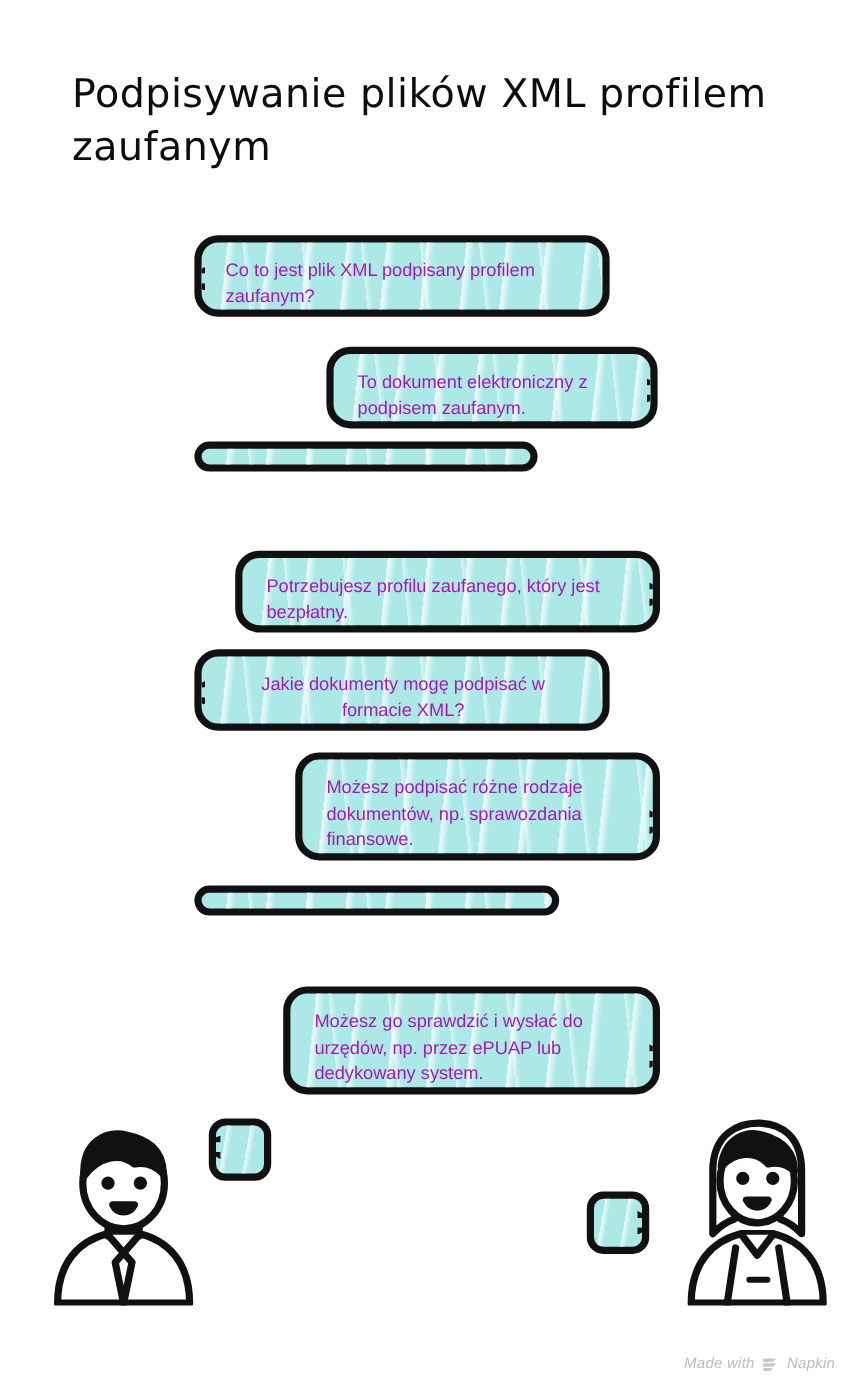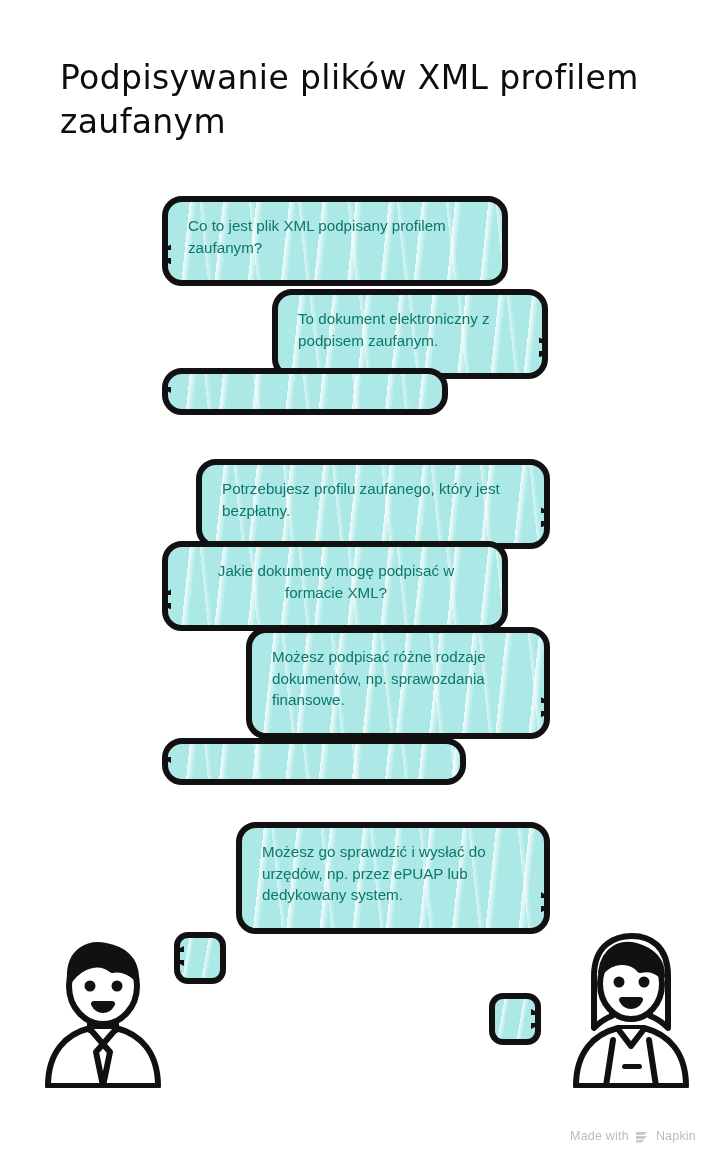--- a/index.html
+++ b/index.html
@@ -45,24 +45,24 @@
   .bubble-row {
     position: relative;
     width: 720px;
   }
 
   .bubble {
     position: absolute;
     background: #ace9e6;
     border: 6px solid #111111;
     border-radius: 20px;
-    padding: 13px 18px 22px 20px;
+    padding: 13px 18px 0 20px;
     font-size: 15.2px;
     line-height: 1.43;
-    color: #0f766e;
+    color: #a21caf;
     overflow: hidden;
   }
 
   
   .bubble::before {
     content: "";
     position: absolute;
     inset: -4px;
     pointer-events: none;
     background:
@@ -142,20 +142,21 @@
   .footer {
     position: absolute;
     right: 24px;
     bottom: 16px;
     display: flex;
     align-items: center;
     gap: 6px;
     font-size: 12.5px;
     color: #b9bdc2;
     letter-spacing: 0.2px;
+    font-style: italic;
   }
   .napkin-mark { display: inline-block; line-height: 0; }
 </style>
 </head>
 <body>
 
 <div class="page">
 
   <h1 class="title">Podpisywanie plików XML profilem zaufanym</h1>
 

